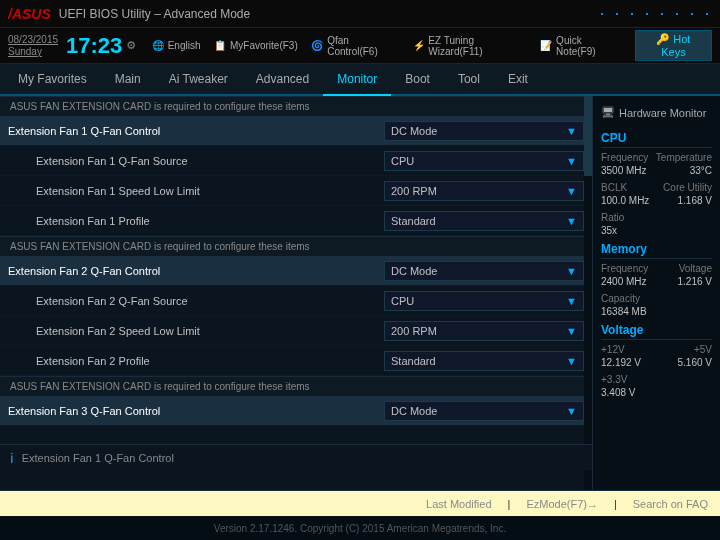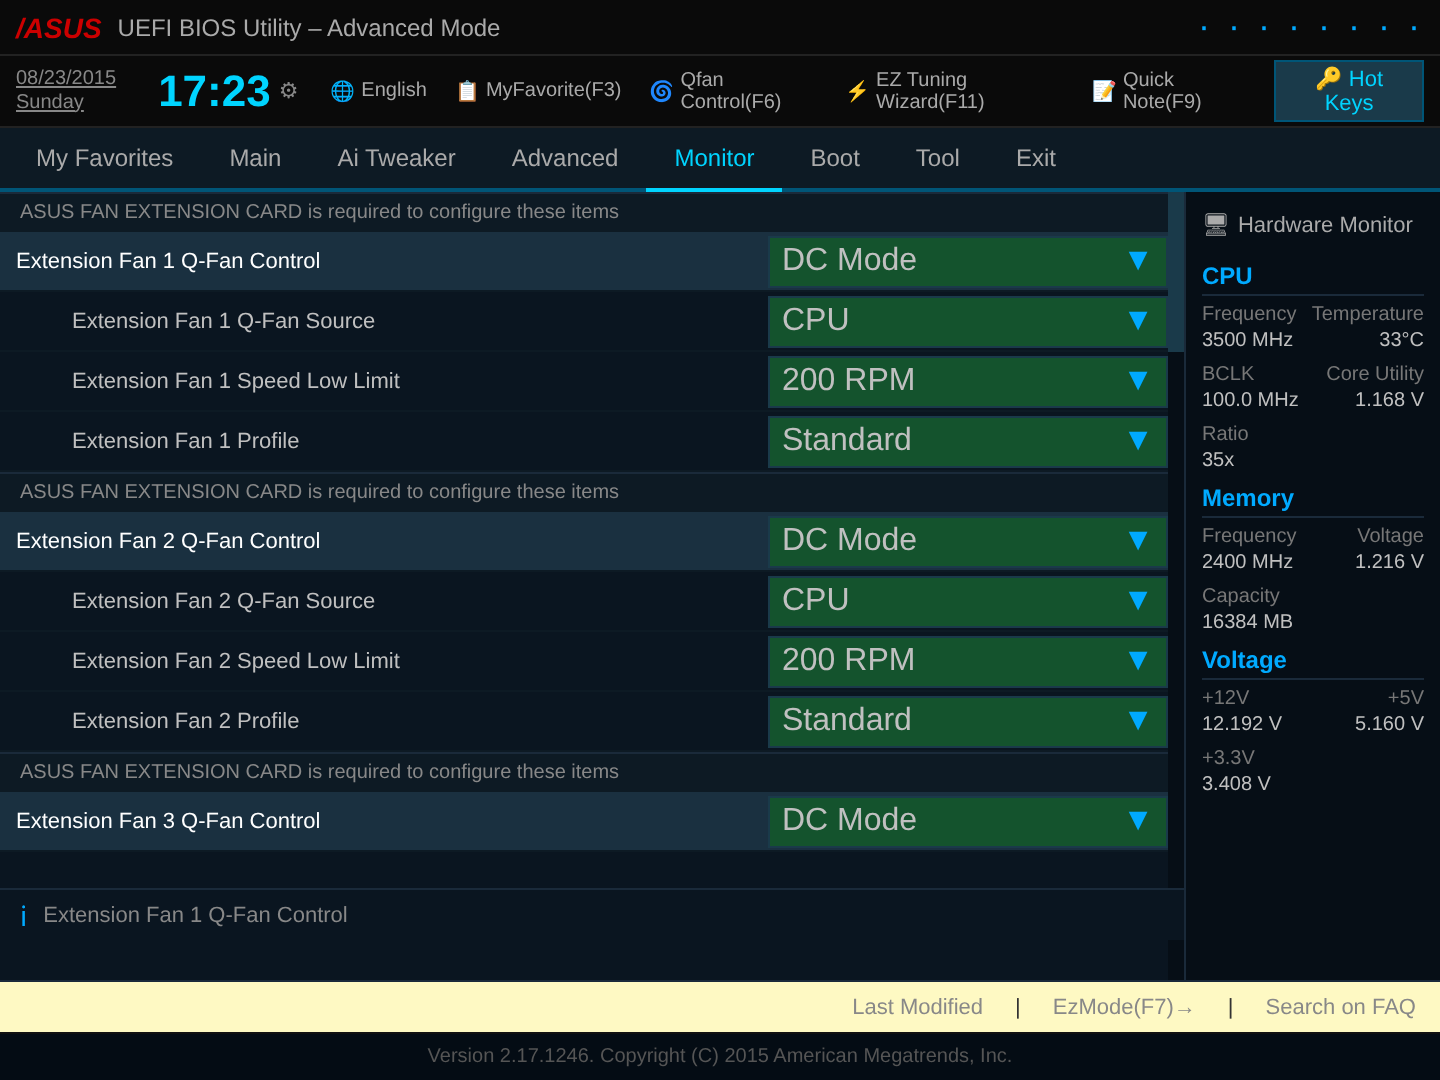--- a/index.html
+++ b/index.html
@@ -45,21 +45,21 @@
     #datetime-bar {
       background: #0a0a0a;
       border-bottom: 1px solid #222;
       display: flex;
       align-items: center;
       padding: 2px 8px;
       height: 36px;
       font-size: 11px;
     }
     #date-text { color: #888; margin-right: 8px; font-size: 10px; line-height: 1.2; text-decoration: underline; }
-    #time-text { color: #00d4ff; font-size: 22px; font-weight: bold; margin-right: 4px; margin-left: 13px; }
+    #time-text { color: #00d4ff; font-size: 22px; font-weight: bold; margin-right: 4px; }
     #gear-icon-time { color: #888; margin-right: 16px; }
     .top-shortcut {
       color: #aaa;
       margin-right: 14px;
       font-size: 10px;
       display: flex;
       align-items: center;
       gap: 3px;
       cursor: pointer;
     }
@@ -137,24 +137,24 @@
     .config-label {
       flex: 1;
       color: #c0c0c0;
       font-size: 11px;
     }
     .config-row.header-row .config-label {
       color: #ffffff;
     }
     .config-select {
       width: 200px;
-      background: #14532d;
+      background: #0f172a;
       border: 1px solid #1a3a4a;
       color: #c0c0c0;
-      font-size: 16px;
+      font-size: 11px;
       padding: 3px 6px;
       display: flex;
       align-items: center;
       justify-content: space-between;
       cursor: pointer;
     }
     .config-select .arrow { color: #00aaff; }
 
     
     #status-bar {

